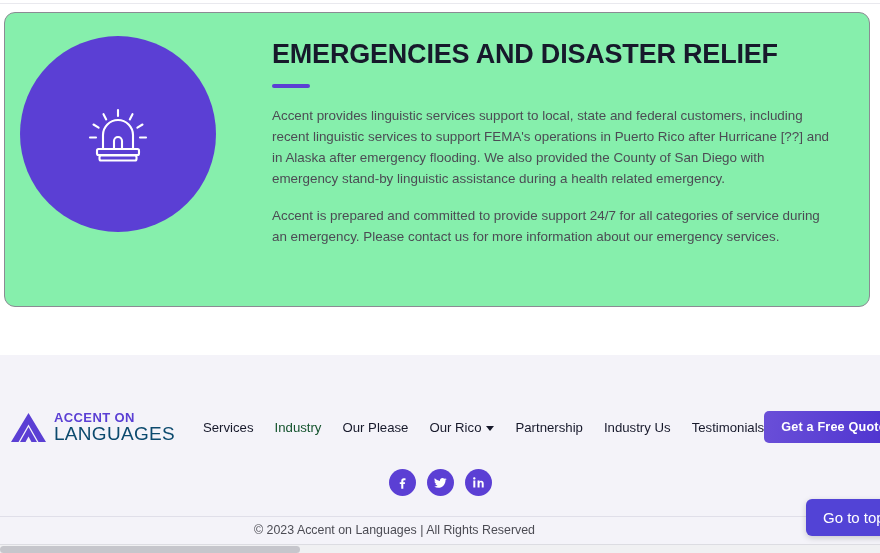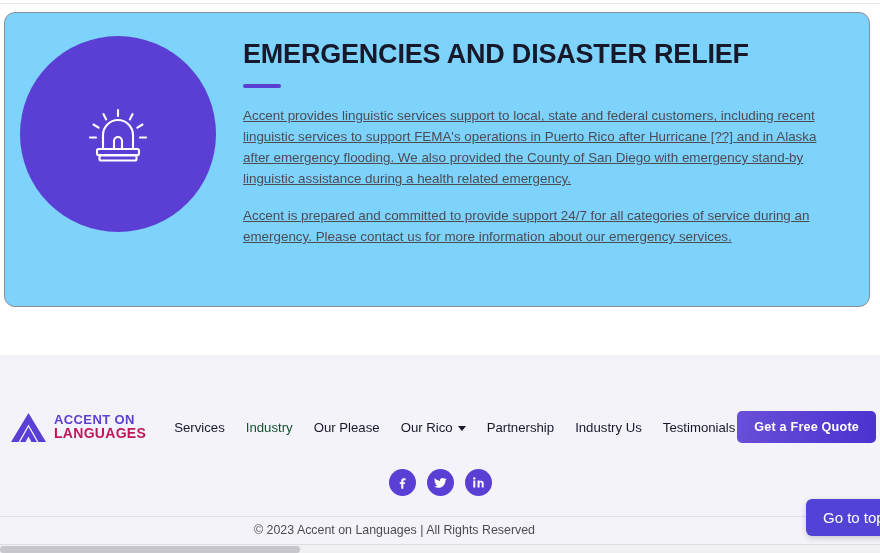--- a/index.html
+++ b/index.html
@@ -28,23 +28,24 @@
   
   .card {
     position: absolute;
     top: 12px;
     left: 4px;
     width: 866px;
     height: 295px;
     box-sizing: border-box;
     border: 1px solid #8b8b93;
     border-radius: 11px;
-    background: #7dd3fc;
+    background: #86efac;
     display: flex;
     align-items: flex-start;
+    gap: 29px;
   }
 
   .card-media {
     width: 226px;
     flex: 0 0 226px;
     display: flex;
     justify-content: center;
     padding-top: 23px;
   }
 
@@ -82,21 +83,20 @@
     border-radius: 2px;
     margin: 14px 0 17px 0;
   }
 
   .card-para {
     font-size: 13.4px;
     line-height: 21px;
     color: #4c4c54;
     margin: 0 0 16px 0;
     max-width: 600px;
-    text-decoration: underline;
   }
   .card-para:last-child { margin-bottom: 8px; }
 
   
   .footer {
     position: absolute;
     left: 0;
     top: 355px;
     width: 880px;
     height: 190px;
@@ -122,24 +122,24 @@
     flex-direction: column;
     line-height: 1.02;
   }
   .logo-line1 {
     font-size: 13px;
     font-weight: 700;
     letter-spacing: 0.4px;
     color: #5b3fd4;
   }
   .logo-line2 {
-    font-size: 14px;
-    font-weight: 700;
+    font-size: 19px;
+    font-weight: 400;
     letter-spacing: 0.3px;
-    color: #be185d;
+    color: #0c4a6e;
   }
 
   .nav {
     display: flex;
     align-items: center;
     gap: 21px;
     margin-left: 28px;
     flex: 1 1 auto;
   }
   .nav-item {

